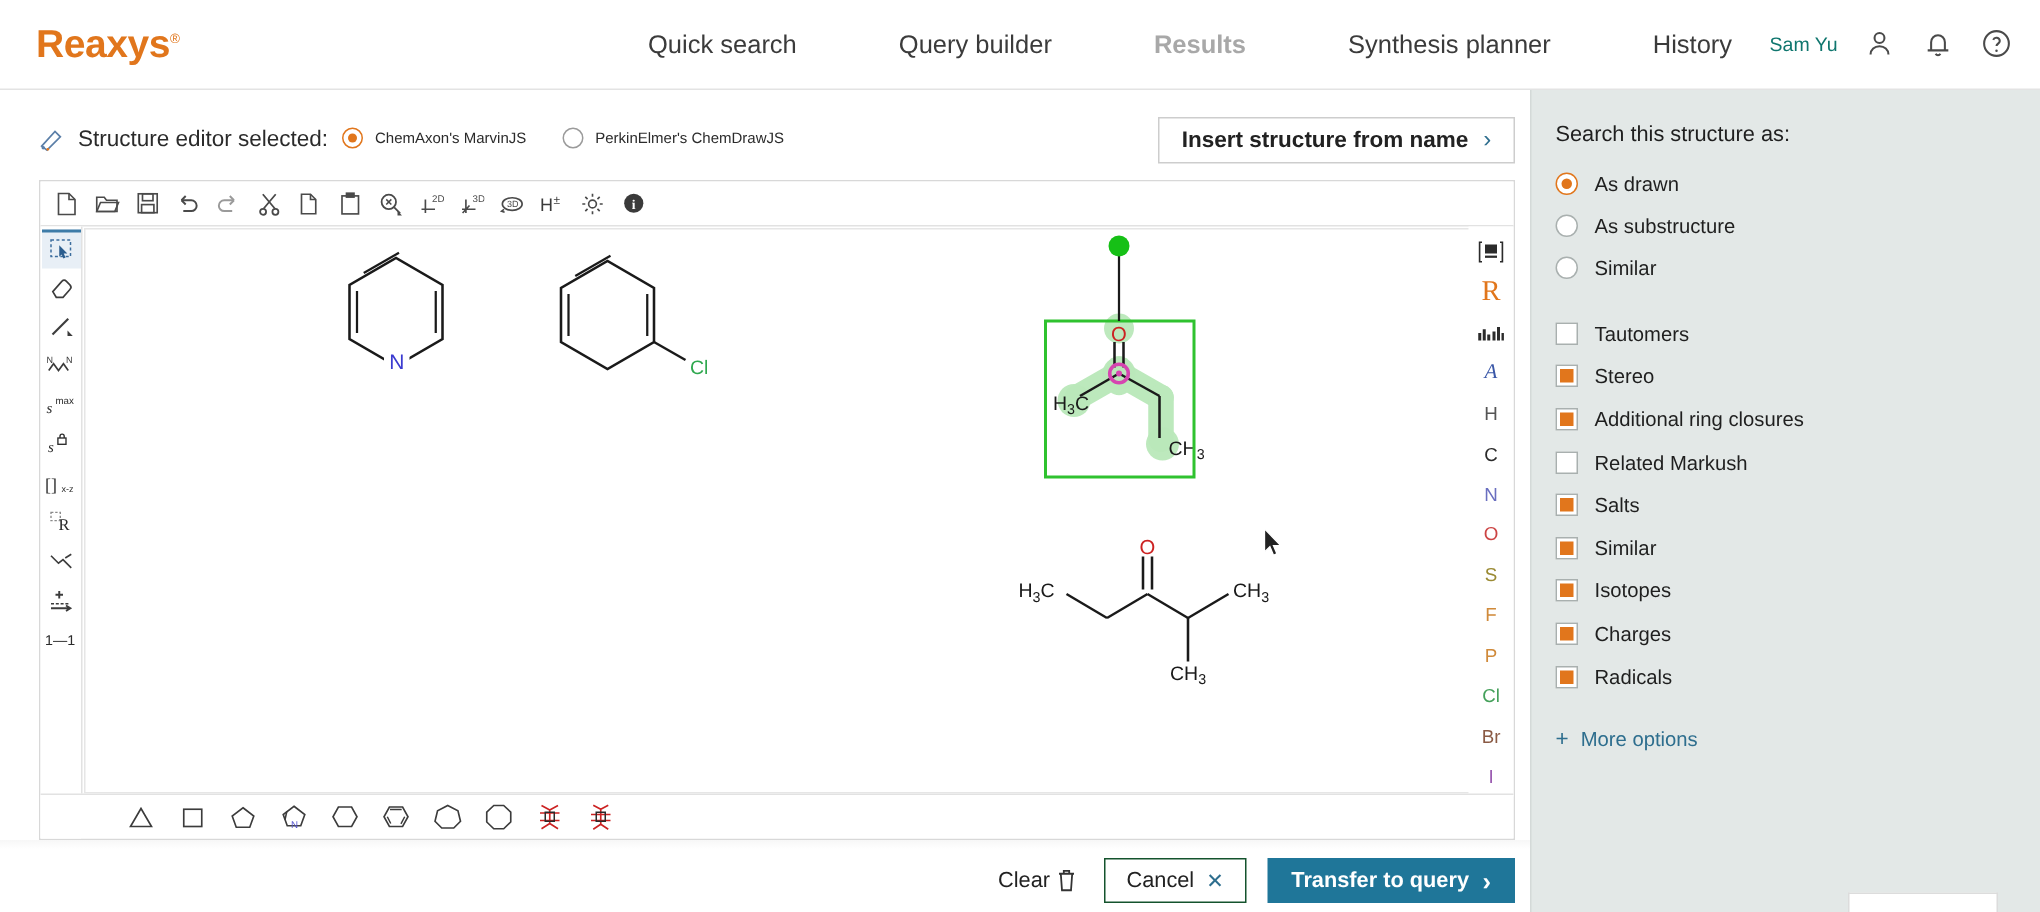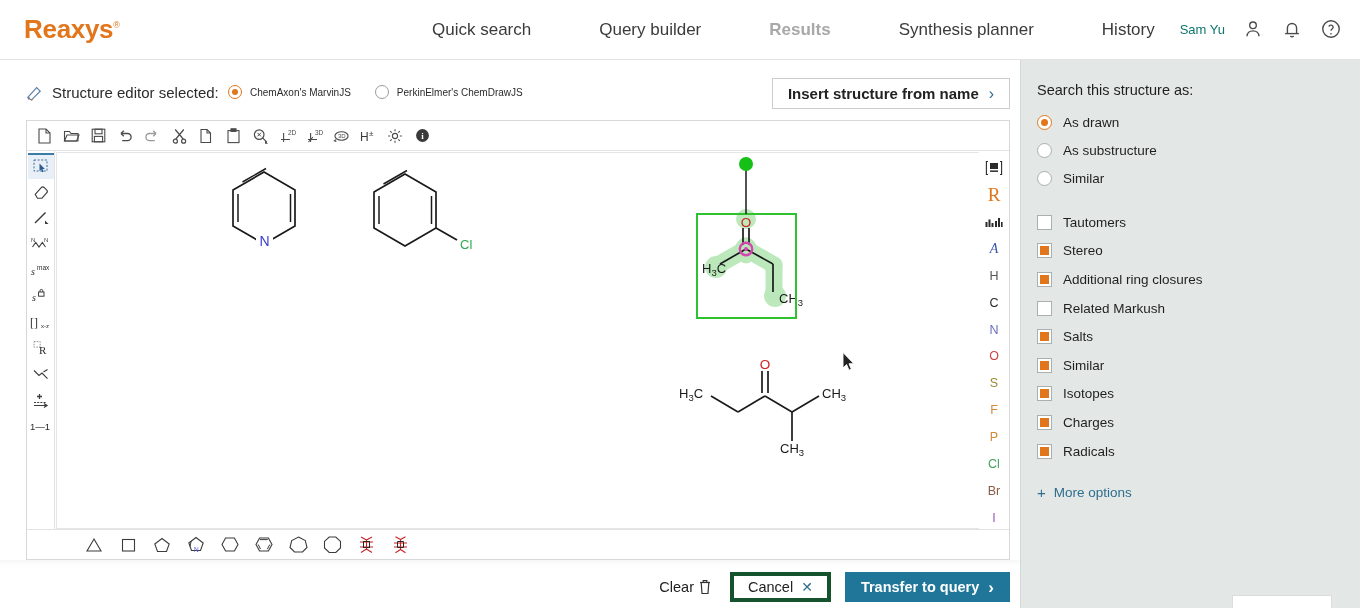--- a/index.html
+++ b/index.html
@@ -166,21 +166,21 @@
     display: flex; align-items: center; justify-content: flex-end;
     padding-right: 10px; gap: 14px;
   }
   .clear-btn {
     display: flex; align-items: center; gap: 4px; cursor: pointer;
     font-size: 14.5px; color: #222; padding: 5px 4px;
   }
   .cancel-btn {
     display: flex; align-items: center; gap: 8px; cursor: pointer;
     font-size: 14.5px; color: #222;
-    border: 4px solid #14532d; background: #fff;
+    border: 1px solid #14532d; background: #fff;
     padding: 6px 14px; height: 30px;
   }
   .cancel-btn .x { color: #2e6e8e; font-size: 14px; }
   .transfer-btn {
     display: flex; align-items: center; gap: 9px; cursor: pointer;
     font-size: 14.5px; font-weight: bold; color: #fff;
     background: #1f7699; border: none; padding: 7px 16px; height: 30px;
   }
   .bottom-shade {
     position: absolute; left: 0; top: 560px; width: 1020px; height: 6px;

